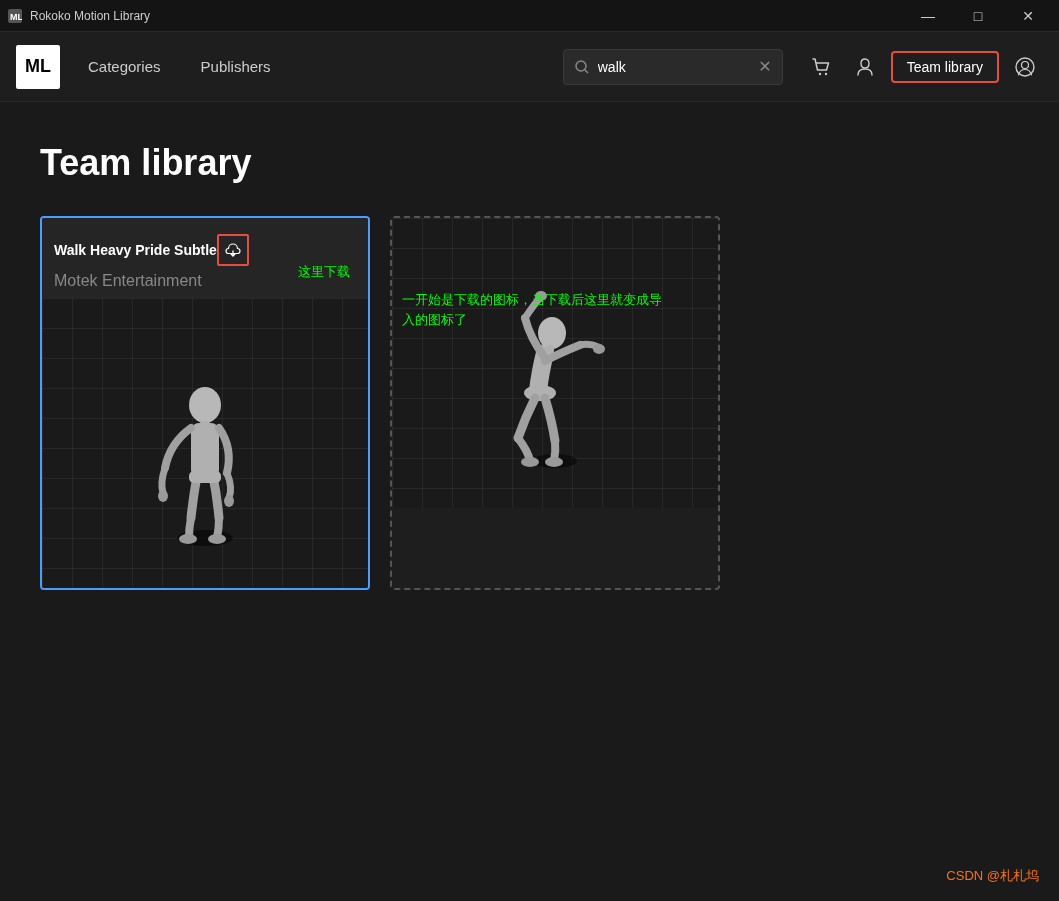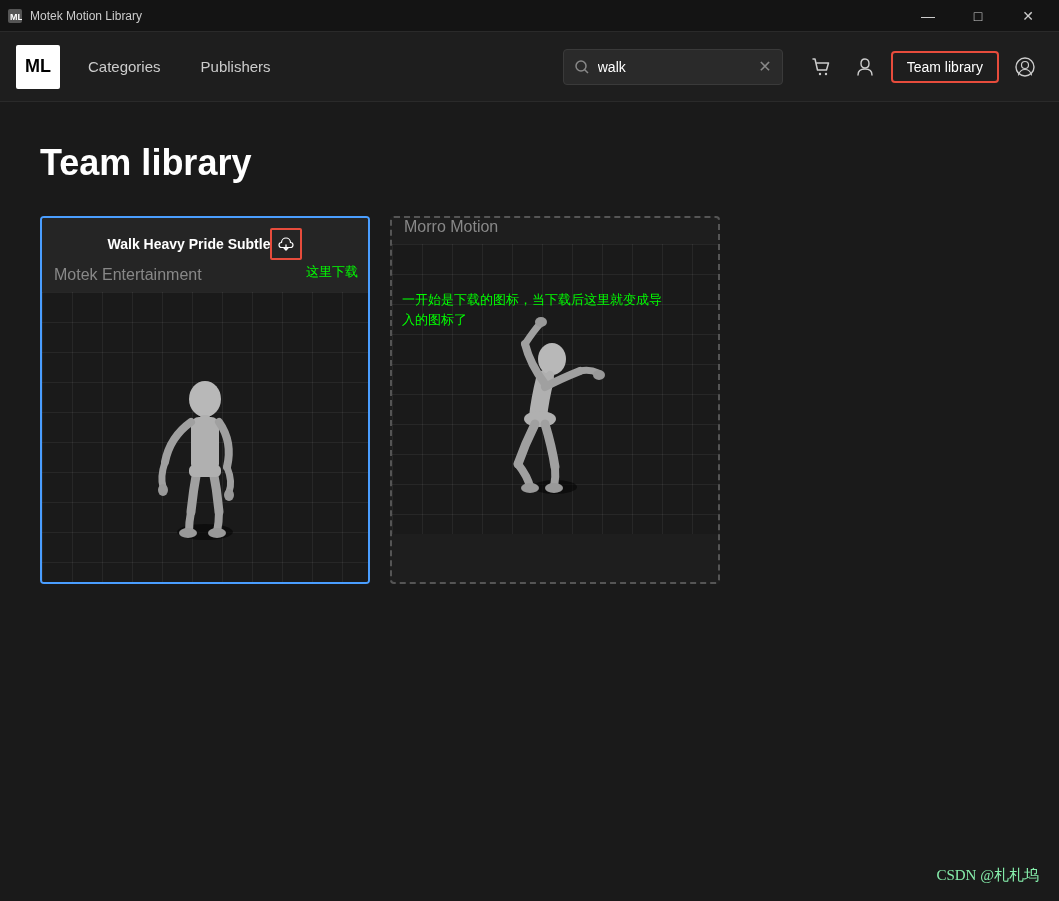--- a/index.html
+++ b/index.html
@@ -179,22 +179,22 @@
     .card.selected {
       border: 2px solid #4a9eff;
     }
     .card.dashed {
       border: 2px dashed #555;
       background: #1e1e1e;
     }
     .card-header {
       display: flex;
       align-items: center;
-      justify-content: center;
-      padding: 10px 12px 6px 12px;
+      justify-content: flex-start;
+      padding: 16px 12px 6px 12px;
       background: #252525;
     }
     .card.dashed .card-header {
       background: #1e1e1e;
     }
     .card-title {
       font-size: 14px;
       font-weight: 600;
       color: #fff;
     }
@@ -241,56 +241,55 @@
     
     .annotation {
       position: absolute;
       color: #00ff00;
       font-size: 13px;
       font-weight: 500;
       pointer-events: none;
       z-index: 10;
     }
     .annotation-card1 {
-      right: 10px;
+      right: 18px;
       top: 45px;
     }
     .annotation-card2 {
       left: 10px;
       top: 72px;
       max-width: 260px;
       line-height: 1.5;
     }
 
     
     .figure-svg {
       position: relative;
       z-index: 2;
     }
 
     
     .footer {
       position: absolute;
       bottom: 16px;
       right: 20px;
-      color: #86efac;
-      font-size: 15px;
-      font-family: Liberation Serif, serif;
+      color: #f97316;
+      font-size: 13px;
     }
   </style>
 </head>
 <body>
 
 <div class="title-bar">
   <div class="title-bar-left">
     <svg class="title-bar-icon" viewBox="0 0 14 14" fill="none">
       <rect width="14" height="14" rx="2" fill="#555"></rect>
       <text x="2" y="11" font-size="9" fill="#fff" font-weight="bold">ML</text>
     </svg>
-    <span class="title-bar-title">Motek Motion Library</span>
+    <span class="title-bar-title">Rokoko Motion Library</span>
   </div>
   <div class="title-bar-controls">
     <button class="title-bar-btn">—</button>
     <button class="title-bar-btn">□</button>
     <button class="title-bar-btn close">✕</button>
   </div>
 </div>
 
 <div class="nav-bar">
   <div class="nav-logo">ML</div>
@@ -390,21 +389,20 @@
           <ellipse cx="72" cy="206" rx="9" ry="5" fill="#999"></ellipse>
 
           <rect x="44" y="138" width="32" height="12" rx="5" fill="#b0b0b0"></rect>
         </svg>
       </div>
 
       <span class="annotation annotation-card1">这里下载</span>
     </div>
 
     <div class="card dashed" style="position:relative;">
-      <div class="card-subtitle">Morro Motion</div>
 
       <div class="card-image">
         <div class="grid-bg"></div>
 
         <svg class="figure-svg" width="150" height="220" viewBox="0 0 150 220">
 
           <ellipse cx="75" cy="208" rx="22" ry="7" fill="rgba(0,0,0,0.5)"></ellipse>
 
           <path d="M65 100 Q60 120 58 138" stroke="#b0b0b0" stroke-width="18" stroke-linecap="round" fill="none"></path>
 

